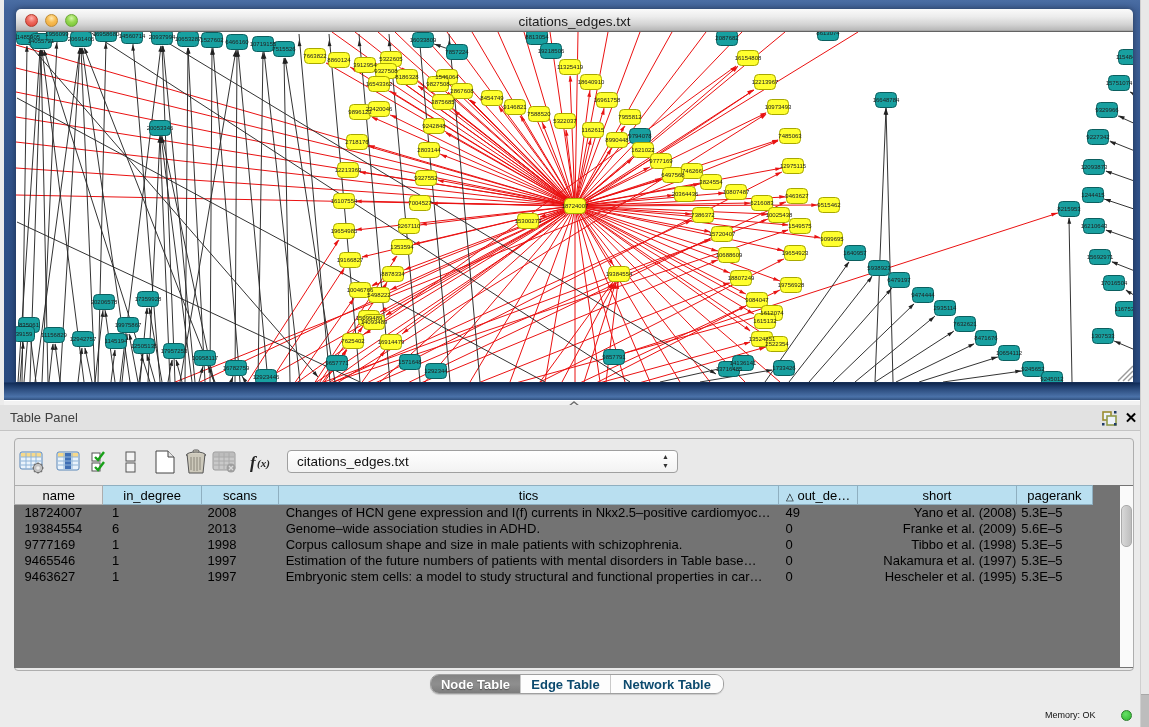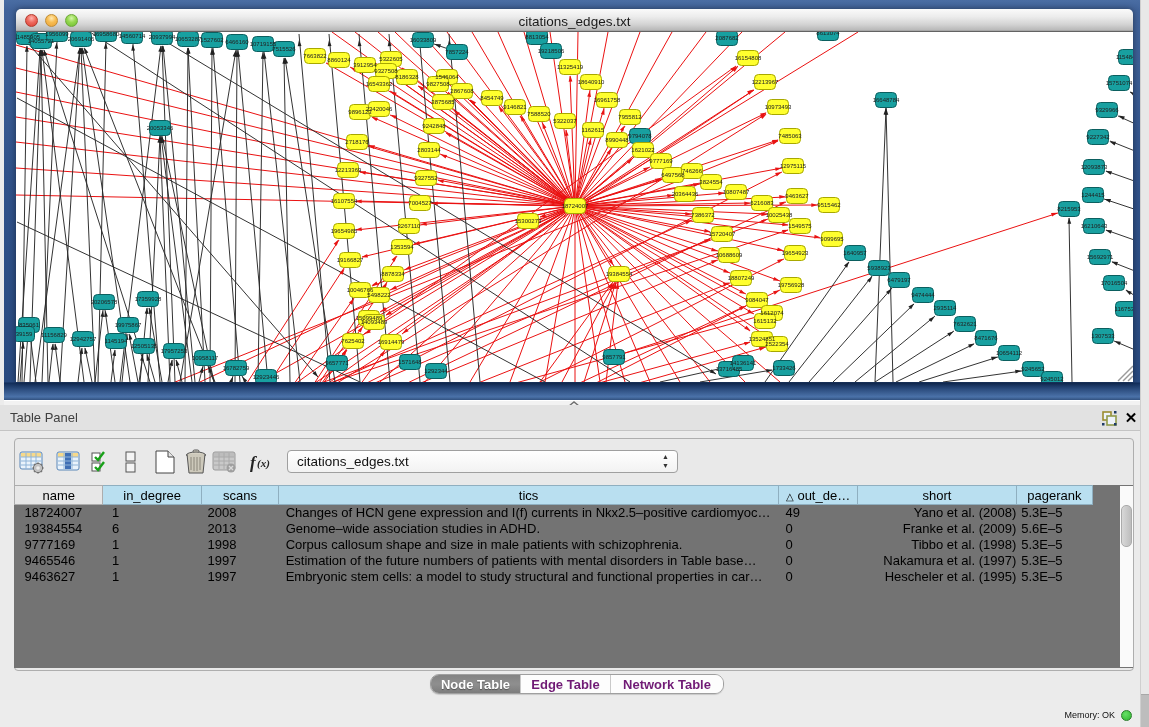--- a/index.html
+++ b/index.html
@@ -45,25 +45,25 @@
 .c0{width:87px}.c1{width:97px}.c2{width:76px}.c3{width:492px}.c4{width:78px}.c5{width:156px}.c6{width:75px}
 td.c0{padding-left:10px}td.c1{padding-left:9px}td.c2{padding-left:6px}
 td.c3{padding-left:7px}td.c4{padding-left:7px}td.c5{text-align:right}td.c6{padding-left:5px}
 .tri{font-size:10px}
 
 #sbar{left:1120px;top:486px;width:13px;height:181px;background:#fafafa}
 #sthumb{left:1121px;top:505px;width:11px;height:42px;background:linear-gradient(90deg,#d8d8d8,#bdbdbd);border:1px solid #ababab;border-radius:5px}
 
 #tabs{left:430px;top:674px;height:20px;display:flex;border:1px solid #9f9f9f;border-radius:9px;overflow:hidden;
  box-shadow:0 1px 1px rgba(0,0,0,.15)}
-.tab{font-size:13px;font-weight:700;line-height:19px;text-align:center;background:#fdfdfd;color:#701a75;border-left:1px solid #c9c9c9}
+.tab{font-size:13px;font-weight:700;line-height:19px;text-align:center;background:#fdfdfd;color:#0c4a6e;border-left:1px solid #c9c9c9}
 .tab:nth-child(1){width:89px}.tab:nth-child(2){width:90px}.tab:nth-child(3){width:113px}
 .tab.sel{background:linear-gradient(180deg,#838383,#8f8f8f 50%,#7c7c7c);color:#fff;border-left:none;text-shadow:0 1px 1px rgba(0,0,0,.4)}
 
-#mem{left:1045px;top:710px;width:70px;font-size:9px;color:#111;text-align:right}
+#mem{left:1045px;top:710px;width:70px;font-size:9px;color:#111;}
 #memdot{left:1121px;top:710px;width:11px;height:11px;border-radius:50%;background:radial-gradient(circle at 40% 35%,#67e067,#2db52d);border:1px solid #2b7d2b}
 </style></head>
 <body>
 <div id="frame" class="abs"></div>
 <div id="cwin" class="abs">
   <div id="tbar" class="abs">
     <div id="tl1" class="tl"></div>
       <div id="tl2" class="tl"></div>
       <div id="tl3" class="tl"></div>
     <div id="wtitle">citations_edges.txt</div>

